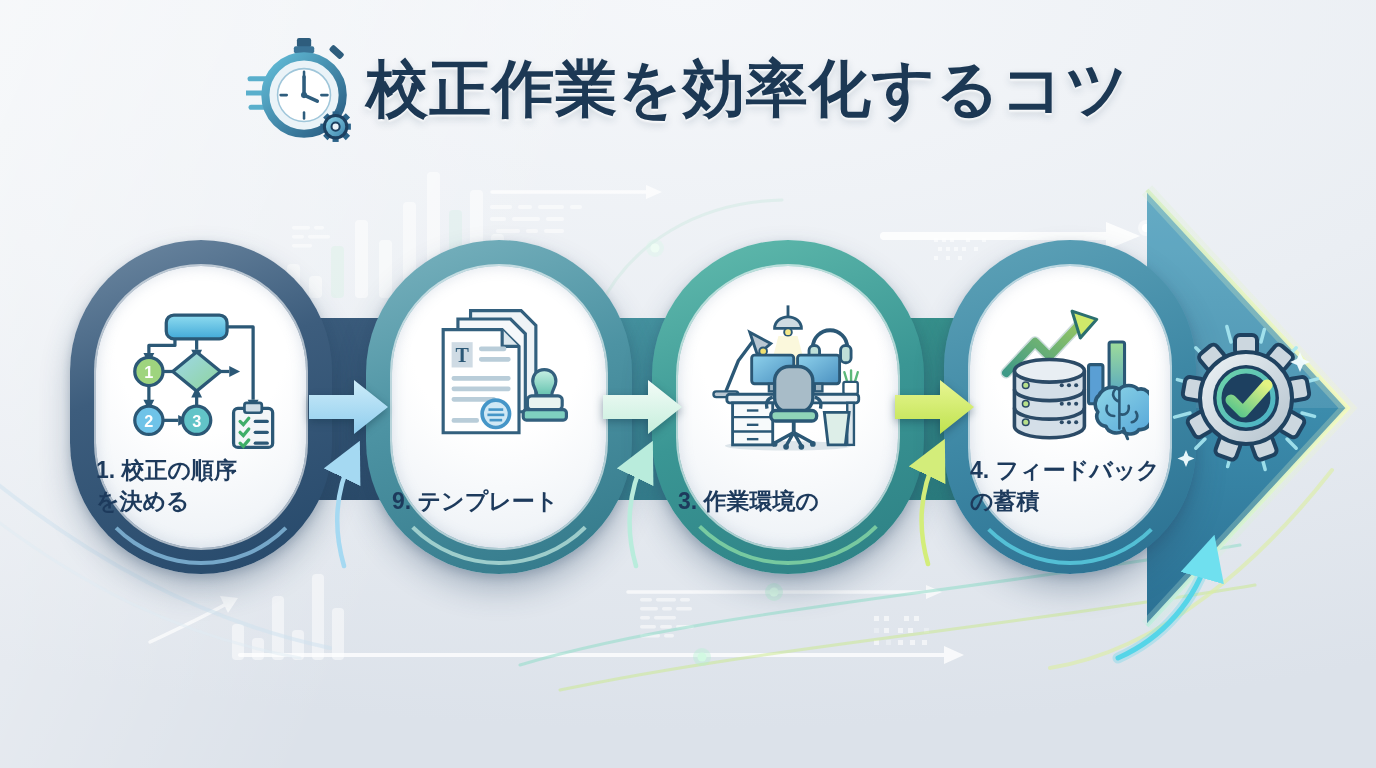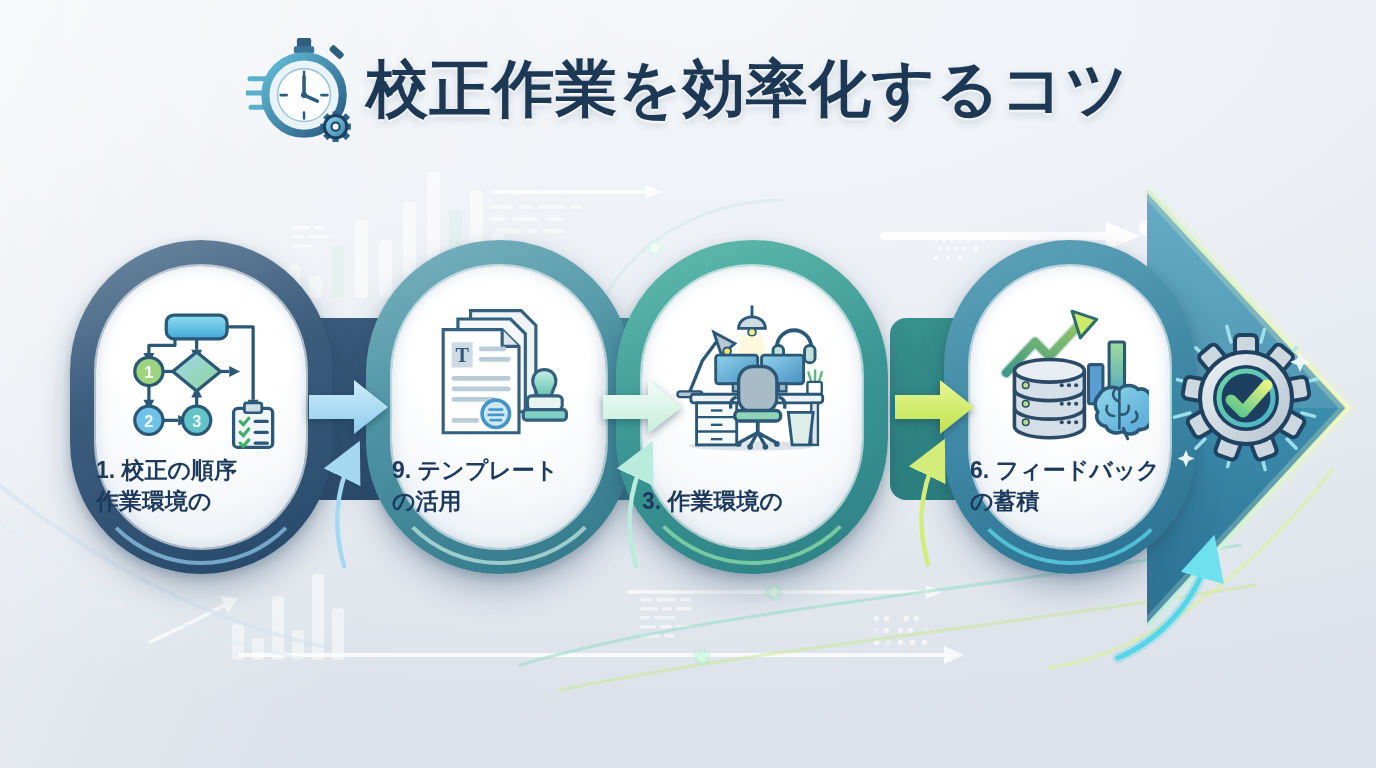--- a/index.html
+++ b/index.html
@@ -288,21 +288,21 @@
               <path d="M106,116 l3,3 5,-6" stroke="#3fae68"></path>
                 <line x1="120" y1="116" x2="131" y2="116" stroke="#2b5876"></line>
               <path d="M106,126 l3,3 5,-6" stroke="#3fae68"></path>
                 <line x1="120" y1="126" x2="131" y2="126" stroke="#2b5876"></line>
             </g>
           </g>
         </svg>
       </div>
       <div class="step-label">
         <div>1. 校正の順序</div>
-        <div>作業環境の</div>
+        <div>を決める</div>
       </div>
     </div>
   </div>
 
   <div class="capsule" style="left:366px;width:266px;--accent:#bfe8e0;background:linear-gradient(160deg,#7ab3bf 0%,#4d93a3 45%,#327889 100%);">
     <div class="inner">
       <div class="step-icon">
         <svg width="158" height="142" viewBox="0 0 150 132" aria-hidden="true">
           <defs>
             <linearGradient id="stampG" x1="0" y1="0" x2="0" y2="1">
@@ -334,26 +334,25 @@
           </g>
           <g>
             <path d="M118,58 c7,0 11,5 11,11 c0,6 -4,8 -4,14 h-14 c0,-6 -4,-8 -4,-14 c0,-6 4,-11 11,-11 z" fill="url(#stampG)" stroke="#33607e" stroke-width="3"></path>
             <rect x="102" y="83" width="33" height="13" rx="4" fill="#e8f4f0" stroke="#33607e" stroke-width="3"></rect>
             <rect x="98" y="96" width="41" height="10" rx="3" fill="#7fd0c0" stroke="#33607e" stroke-width="3"></rect>
           </g>
         </svg>
       </div>
       <div class="step-label">
         <div>9. テンプレート</div>
-        <div>の活用</div>
       </div>
     </div>
   </div>
 
-  <div class="capsule" style="left:616px;width:272px;--accent:#8fe0a8;background:linear-gradient(160deg,#62bcae 0%,#3a9694 50%,#2d7f84 100%);">
+  <div class="capsule" style="left:652px;width:272px;--accent:#8fe0a8;background:linear-gradient(160deg,#62bcae 0%,#3a9694 50%,#2d7f84 100%);">
     <div class="inner">
       <div class="step-icon">
         <svg width="172" height="152" viewBox="0 0 180 152" aria-hidden="true">
           <defs>
             <linearGradient id="monG" x1="0" y1="0" x2="1" y2="1">
                 <stop offset="0" stop-color="#8fd2ec"></stop>
                 <stop offset="1" stop-color="#4a90c0"></stop>
               </linearGradient>
           </defs>
           <ellipse cx="90" cy="147" rx="66" ry="5" fill="#dde5ea"></ellipse>
@@ -461,21 +460,21 @@
             </g>
           </g>
           <g>
             <path d="M104,86 c4,-8 14,-10 20,-6 c4,-5 14,-5 18,0 c7,-2 14,4 13,11 c5,4 5,12 0,16 c1,7 -5,13 -12,12 c-3,5 -12,6 -16,2 c-6,3 -14,1 -16,-5 c-7,-1 -11,-8 -8,-14 c-4,-5 -3,-13 1,-16 z" fill="url(#brnG)" stroke="#2b5876" stroke-width="3.5" stroke-linejoin="round"></path>
             <path d="M124,80 v38 M124,92 c-6,-2 -8,-8 -4,-12 M124,104 c6,2 10,-2 9,-8 M112,96 c-2,6 2,10 7,10 M136,112 c5,-1 7,-6 4,-10" fill="none" stroke="#2b5876" stroke-width="2.5" stroke-linecap="round"></path>
             <path d="M128,118 l4,10" stroke="#2b5876" stroke-width="3" stroke-linecap="round"></path>
           </g>
         </svg>
       </div>
       <div class="step-label">
-        <div>6. フィードバック</div>
+        <div>4. フィードバック</div>
         <div>の蓄積</div>
       </div>
     </div>
   </div>
 
   <svg class="jarrow" style="left:306px;" width="86" height="66" viewBox="0 0 86 66">
     <defs>
         <linearGradient id="ja1" x1="0" y1="0" x2="0" y2="1">
           <stop offset="0" stop-color="#cdecf9"></stop>
           <stop offset="1" stop-color="#8fcdee"></stop>

